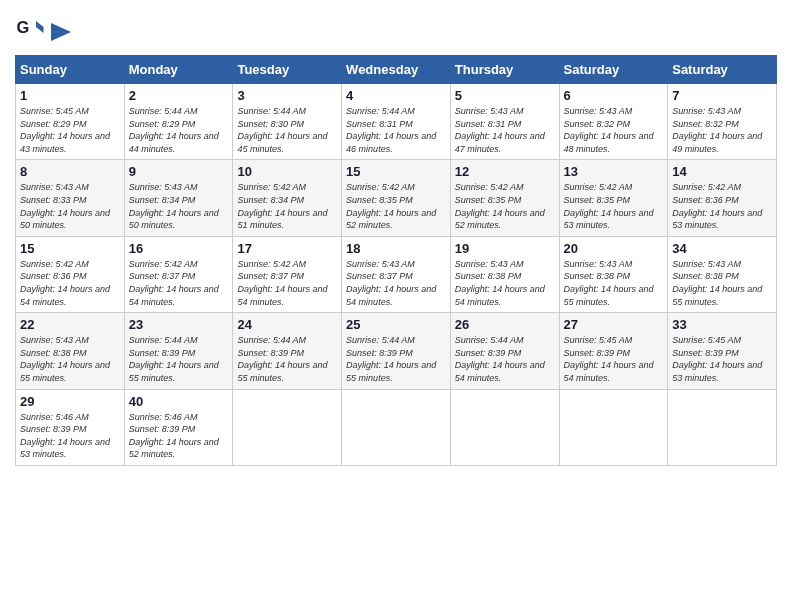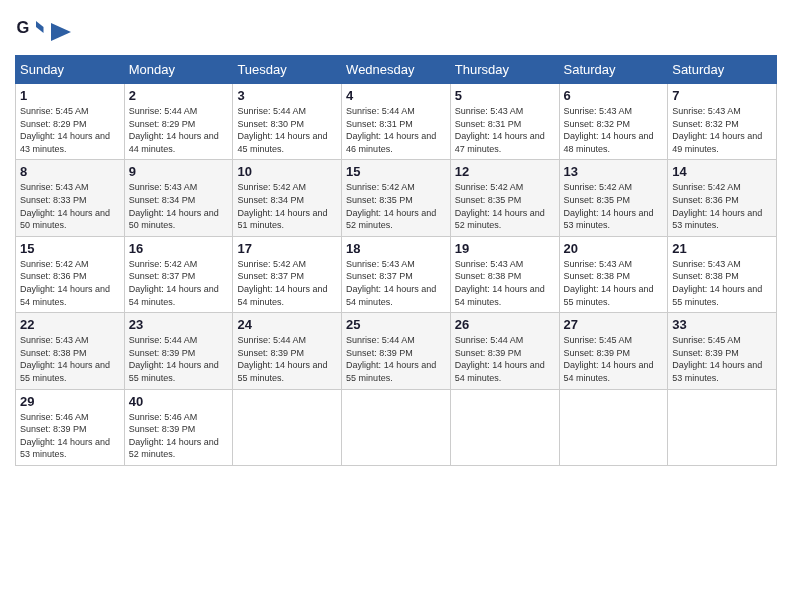--- a/index.html
+++ b/index.html
@@ -41,21 +41,21 @@
       width: 100%;
       border-collapse: collapse;
       font-size: 10px;
     }
     .calendar th {
       background-color: #2e5fa3;
       color: white;
       padding: 6px 4px;
       text-align: left;
       font-size: 13px;
-      font-weight: normal;
+      font-weight: bold;
       border: 1px solid #2e5fa3;
     }
     .calendar td {
       border: 1px solid #ccc;
       vertical-align: top;
       padding: 4px;
       width: calc(100% / 7);
       min-height: 75px;
       background: #fff;
     }
@@ -66,20 +66,21 @@
       font-size: 13px;
       font-weight: bold;
       color: #1a1a2e;
       display: block;
       margin-bottom: 2px;
     }
     .day-info {
       font-size: 9px;
       color: #333;
       line-height: 1.4;
+      font-style: italic;
     }
     .empty-cell {
       background: #f9f9f9;
     }
   </style>
 </head>
 <body>
 
 <div class="header">
   <div class="logo">
@@ -276,21 +277,21 @@
       </td>
         <td>
         <span class="day-num">20</span>
         <div class="day-info">
           Sunrise: 5:43 AM<br>
           Sunset: 8:38 PM<br>
           Daylight: 14 hours and 55 minutes.
         </div>
       </td>
         <td>
-        <span class="day-num">21</span>
+        <span class="day-num">34</span>
         <div class="day-info">
           Sunrise: 5:43 AM<br>
           Sunset: 8:38 PM<br>
           Daylight: 14 hours and 55 minutes.
         </div>
       </td>
       </tr>
       <tr>
         <td>
         <span class="day-num">22</span>

